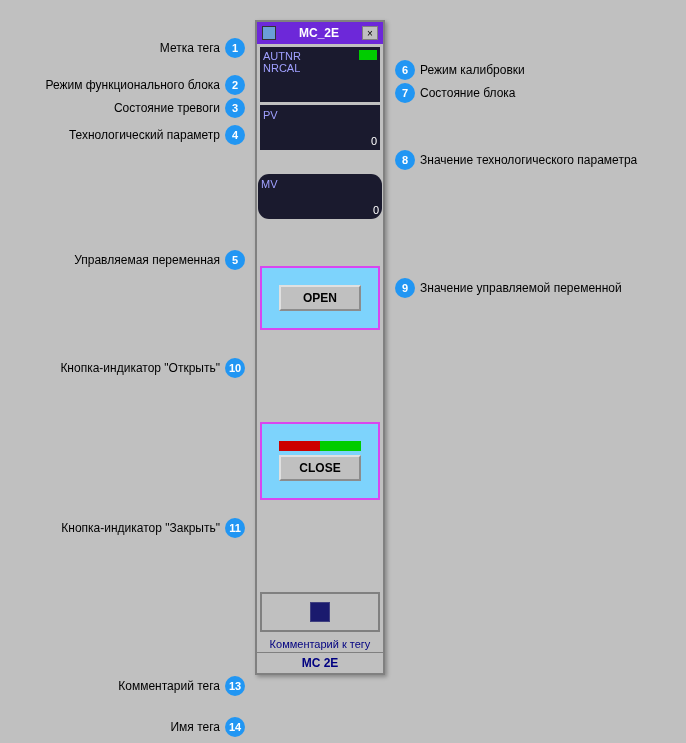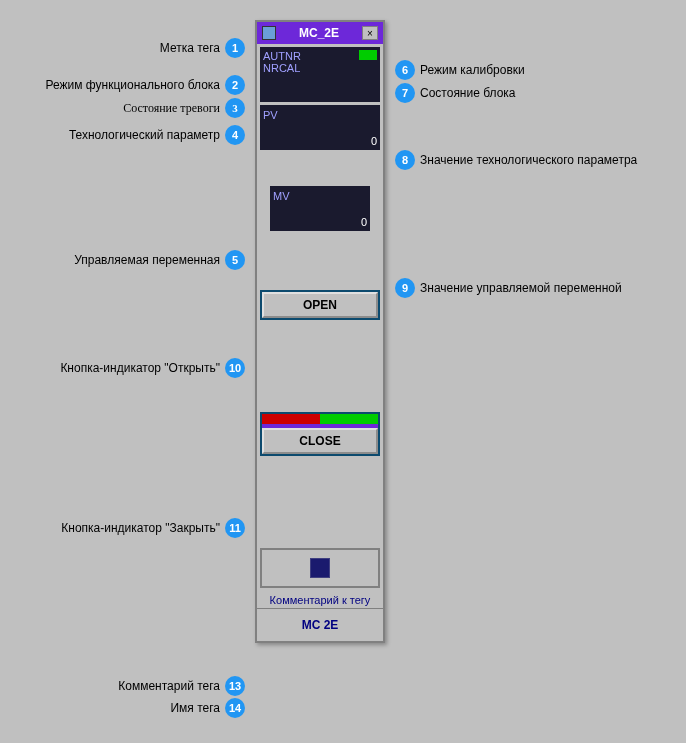--- a/index.html
+++ b/index.html
@@ -171,45 +171,46 @@
     }
 
     
     .spacer {
       height: 20px;
     }
 
     
     .mv-area {
       background: #1a1a2e;
-      margin: 13px;
+      margin: 1px;
       padding: 3px;
       height: 45px;
       position: relative;
+      border-radius: 11px;
     }
 
     .mv-label {
       color: #a0a0ff;
       font-size: 11px;
     }
 
     .mv-value {
       color: white;
       font-size: 11px;
       position: absolute;
       bottom: 3px;
       right: 3px;
     }
 
     
     .btn-section {
       margin: 6px 3px;
-      border: 2px solid #0c4a6e;
-      background: #6d28d9;
-      padding: 0;
+      border: 2px solid #d946ef;
+      background: #7dd3fc;
+      padding: 17px;
     }
 
     .btn-indicator-bar {
       height: 10px;
       width: 100%;
       display: flex;
       margin-bottom: 4px;
     }
 
     .btn-indicator-red {
@@ -258,21 +259,21 @@
       font-size: 11px;
       color: #000080;
       text-align: center;
       margin: 2px 3px;
     }
 
     
     .tag-name-area {
       background: #c0c0c0;
       border-top: 1px solid #808080;
-      padding: 9px;
+      padding: 3px;
       text-align: center;
     }
 
     .tag-name-text {
       color: #000080;
       font-size: 12px;
       font-weight: bold;
     }
   </style>
 </head>
@@ -282,21 +283,21 @@
 
   <div class="labels-left" style="position:relative; width:235px;">
     <div class="label-item" style="top:18px;">
       <span class="label-text">Метка тега</span>
       <span class="badge">1</span>
     </div>
     <div class="label-item" style="top:55px;">
       <span class="label-text">Режим функционального блока</span>
       <span class="badge">2</span>
     </div>
-    <div class="label-item" style="top:78px;font-family:Liberation Serif, serif;">
+    <div class="label-item" style="top:78px;">
       <span class="label-text">Состояние тревоги</span>
       <span class="badge">3</span>
     </div>
     <div class="label-item" style="top:105px;">
       <span class="label-text">Технологический параметр</span>
       <span class="badge">4</span>
     </div>
     <div class="label-item" style="top:230px;">
       <span class="label-text">Управляемая переменная</span>
       <span class="badge">5</span>
@@ -306,21 +307,21 @@
       <span class="badge">10</span>
     </div>
     <div class="label-item" style="top:498px;">
       <span class="label-text">Кнопка-индикатор "Закрыть"</span>
       <span class="badge">11</span>
     </div>
     <div class="label-item" style="top:656px;">
       <span class="label-text">Комментарий тега</span>
       <span class="badge">13</span>
     </div>
-    <div class="label-item" style="top:678px;">
+    <div class="label-item" style="top:697px;">
       <span class="label-text">Имя тега</span>
       <span class="badge">14</span>
     </div>
   </div>
 
   <div class="main-window">
 
     <div class="title-bar">
       <div class="title-bar-icon"></div>
       <span class="title-bar-text">MC_2E</span>

